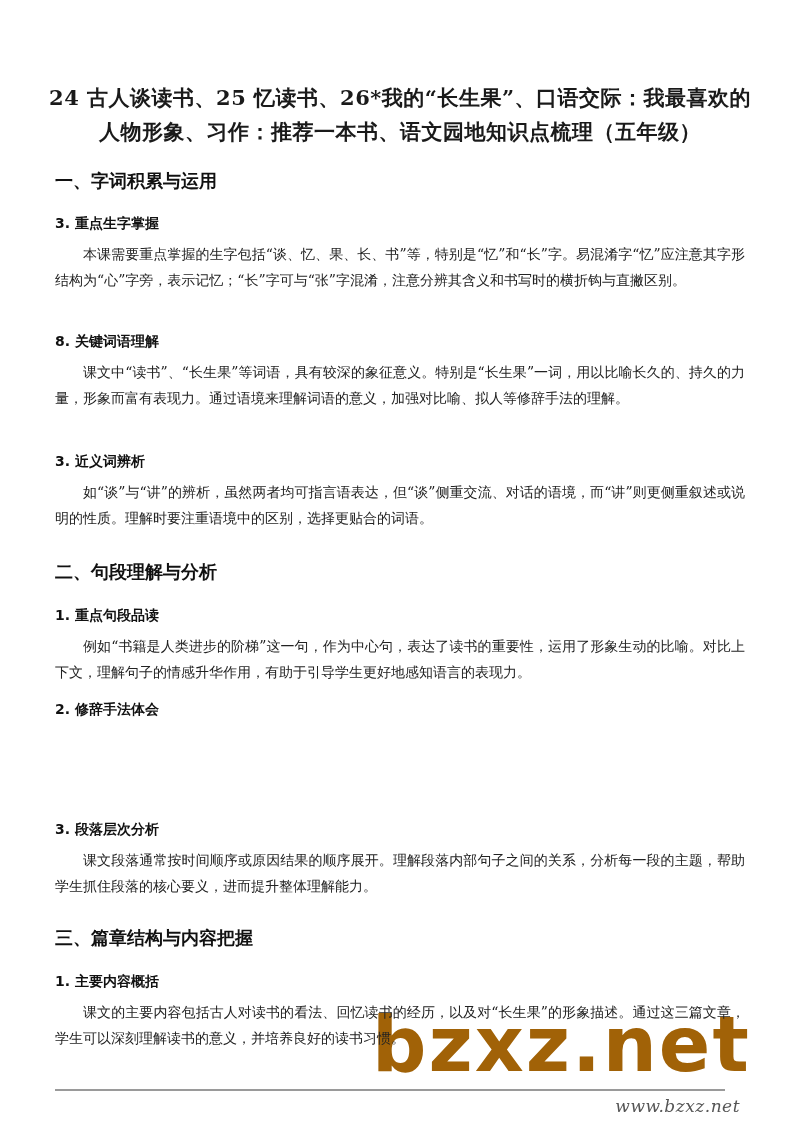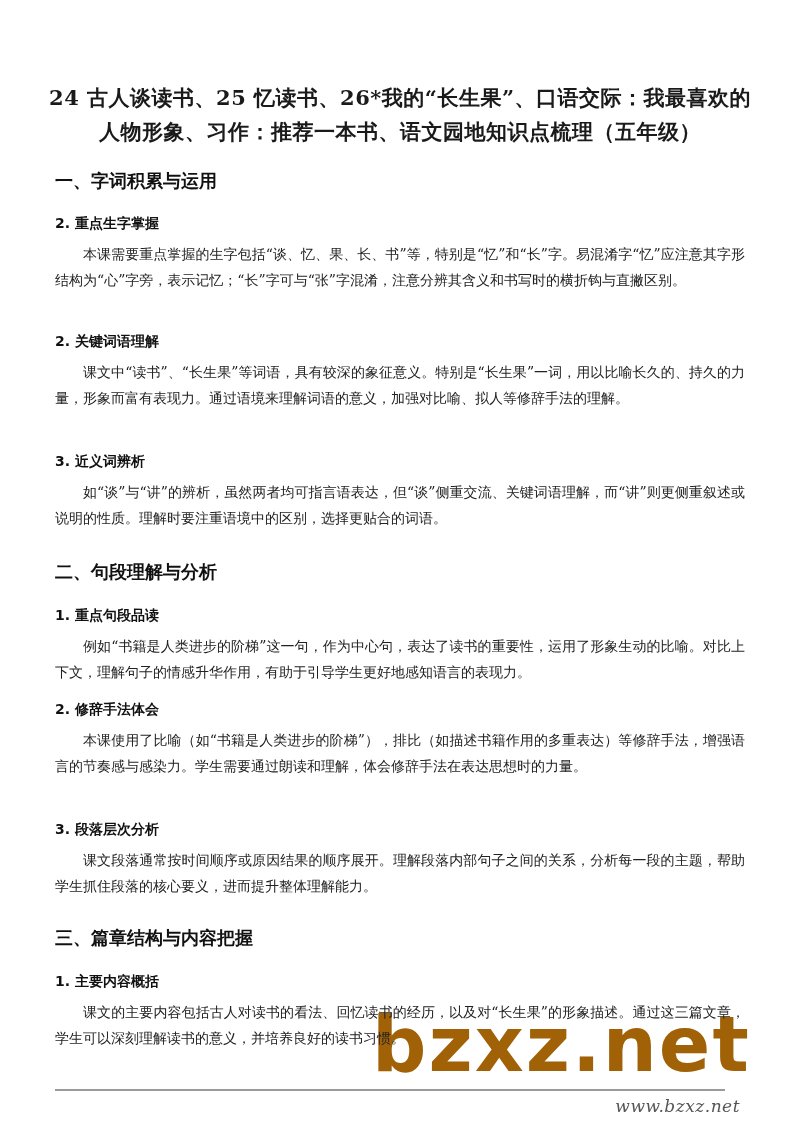--- a/index.html
+++ b/index.html
@@ -28,35 +28,34 @@
 </head>
 <body>
 
 <div class="page">
   <div class="watermark">bzxz.net</div>
 
   <div class="content">
     <div class="title">24 古人谈读书、25 忆读书、26*我的“长生果”、口语交际：我最喜欢的人物形象、习作：推荐一本书、语文园地知识点梳理（五年级）</div>
 
     <div class="h1" style="top:156px">一、字词积累与运用</div>
-    <div class="h2" style="top:202px">2. 重点生字掌握</div>
+    <div class="h2" style="top:202px">3. 重点生字掌握</div>
     <div class="p" style="top:228px">本课需要重点掌握的生字包括“谈、忆、果、长、书”等，特别是“忆”和“长”字。易混淆字“忆”应注意其字形结构为“心”字旁，表示记忆；“长”字可与“张”字混淆，注意分辨其含义和书写时的横折钩与直撇区别。</div>
 
-    <div class="h2" style="top:320px">2. 关键词语理解</div>
+    <div class="h2" style="top:320px">8. 关键词语理解</div>
     <div class="p" style="top:346px">课文中“读书”、“长生果”等词语，具有较深的象征意义。特别是“长生果”一词，用以比喻长久的、持久的力量，形象而富有表现力。通过语境来理解词语的意义，加强对比喻、拟人等修辞手法的理解。</div>
 
     <div class="h2" style="top:440px">3. 近义词辨析</div>
-    <div class="p" style="top:466px">如“谈”与“讲”的辨析，虽然两者均可指言语表达，但“谈”侧重交流、关键词语理解，而“讲”则更侧重叙述或说明的性质。理解时要注重语境中的区别，选择更贴合的词语。</div>
+    <div class="p" style="top:466px">如“谈”与“讲”的辨析，虽然两者均可指言语表达，但“谈”侧重交流、对话的语境，而“讲”则更侧重叙述或说明的性质。理解时要注重语境中的区别，选择更贴合的词语。</div>
 
     <div class="h1" style="top:547px">二、句段理解与分析</div>
     <div class="h2" style="top:594px">1. 重点句段品读</div>
     <div class="p" style="top:620px">例如“书籍是人类进步的阶梯”这一句，作为中心句，表达了读书的重要性，运用了形象生动的比喻。对比上下文，理解句子的情感升华作用，有助于引导学生更好地感知语言的表现力。</div>
 
     <div class="h2" style="top:688px">2. 修辞手法体会</div>
-    <div class="p" style="top:714px">本课使用了比喻（如“书籍是人类进步的阶梯”），排比（如描述书籍作用的多重表达）等修辞手法，增强语言的节奏感与感染力。学生需要通过朗读和理解，体会修辞手法在表达思想时的力量。</div>
 
     <div class="h2" style="top:808px">3. 段落层次分析</div>
     <div class="p" style="top:834px">课文段落通常按时间顺序或原因结果的顺序展开。理解段落内部句子之间的关系，分析每一段的主题，帮助学生抓住段落的核心要义，进而提升整体理解能力。</div>
 
     <div class="h1" style="top:913px">三、篇章结构与内容把握</div>
     <div class="h2" style="top:960px">1. 主要内容概括</div>
     <div class="p" style="top:986px">课文的主要内容包括古人对读书的看法、回忆读书的经历，以及对“长生果”的形象描述。通过这三篇文章，学生可以深刻理解读书的意义，并培养良好的读书习惯。</div>
 
     <div class="rule"></div>
     <div class="footer-url">www.bzxz.net</div>

